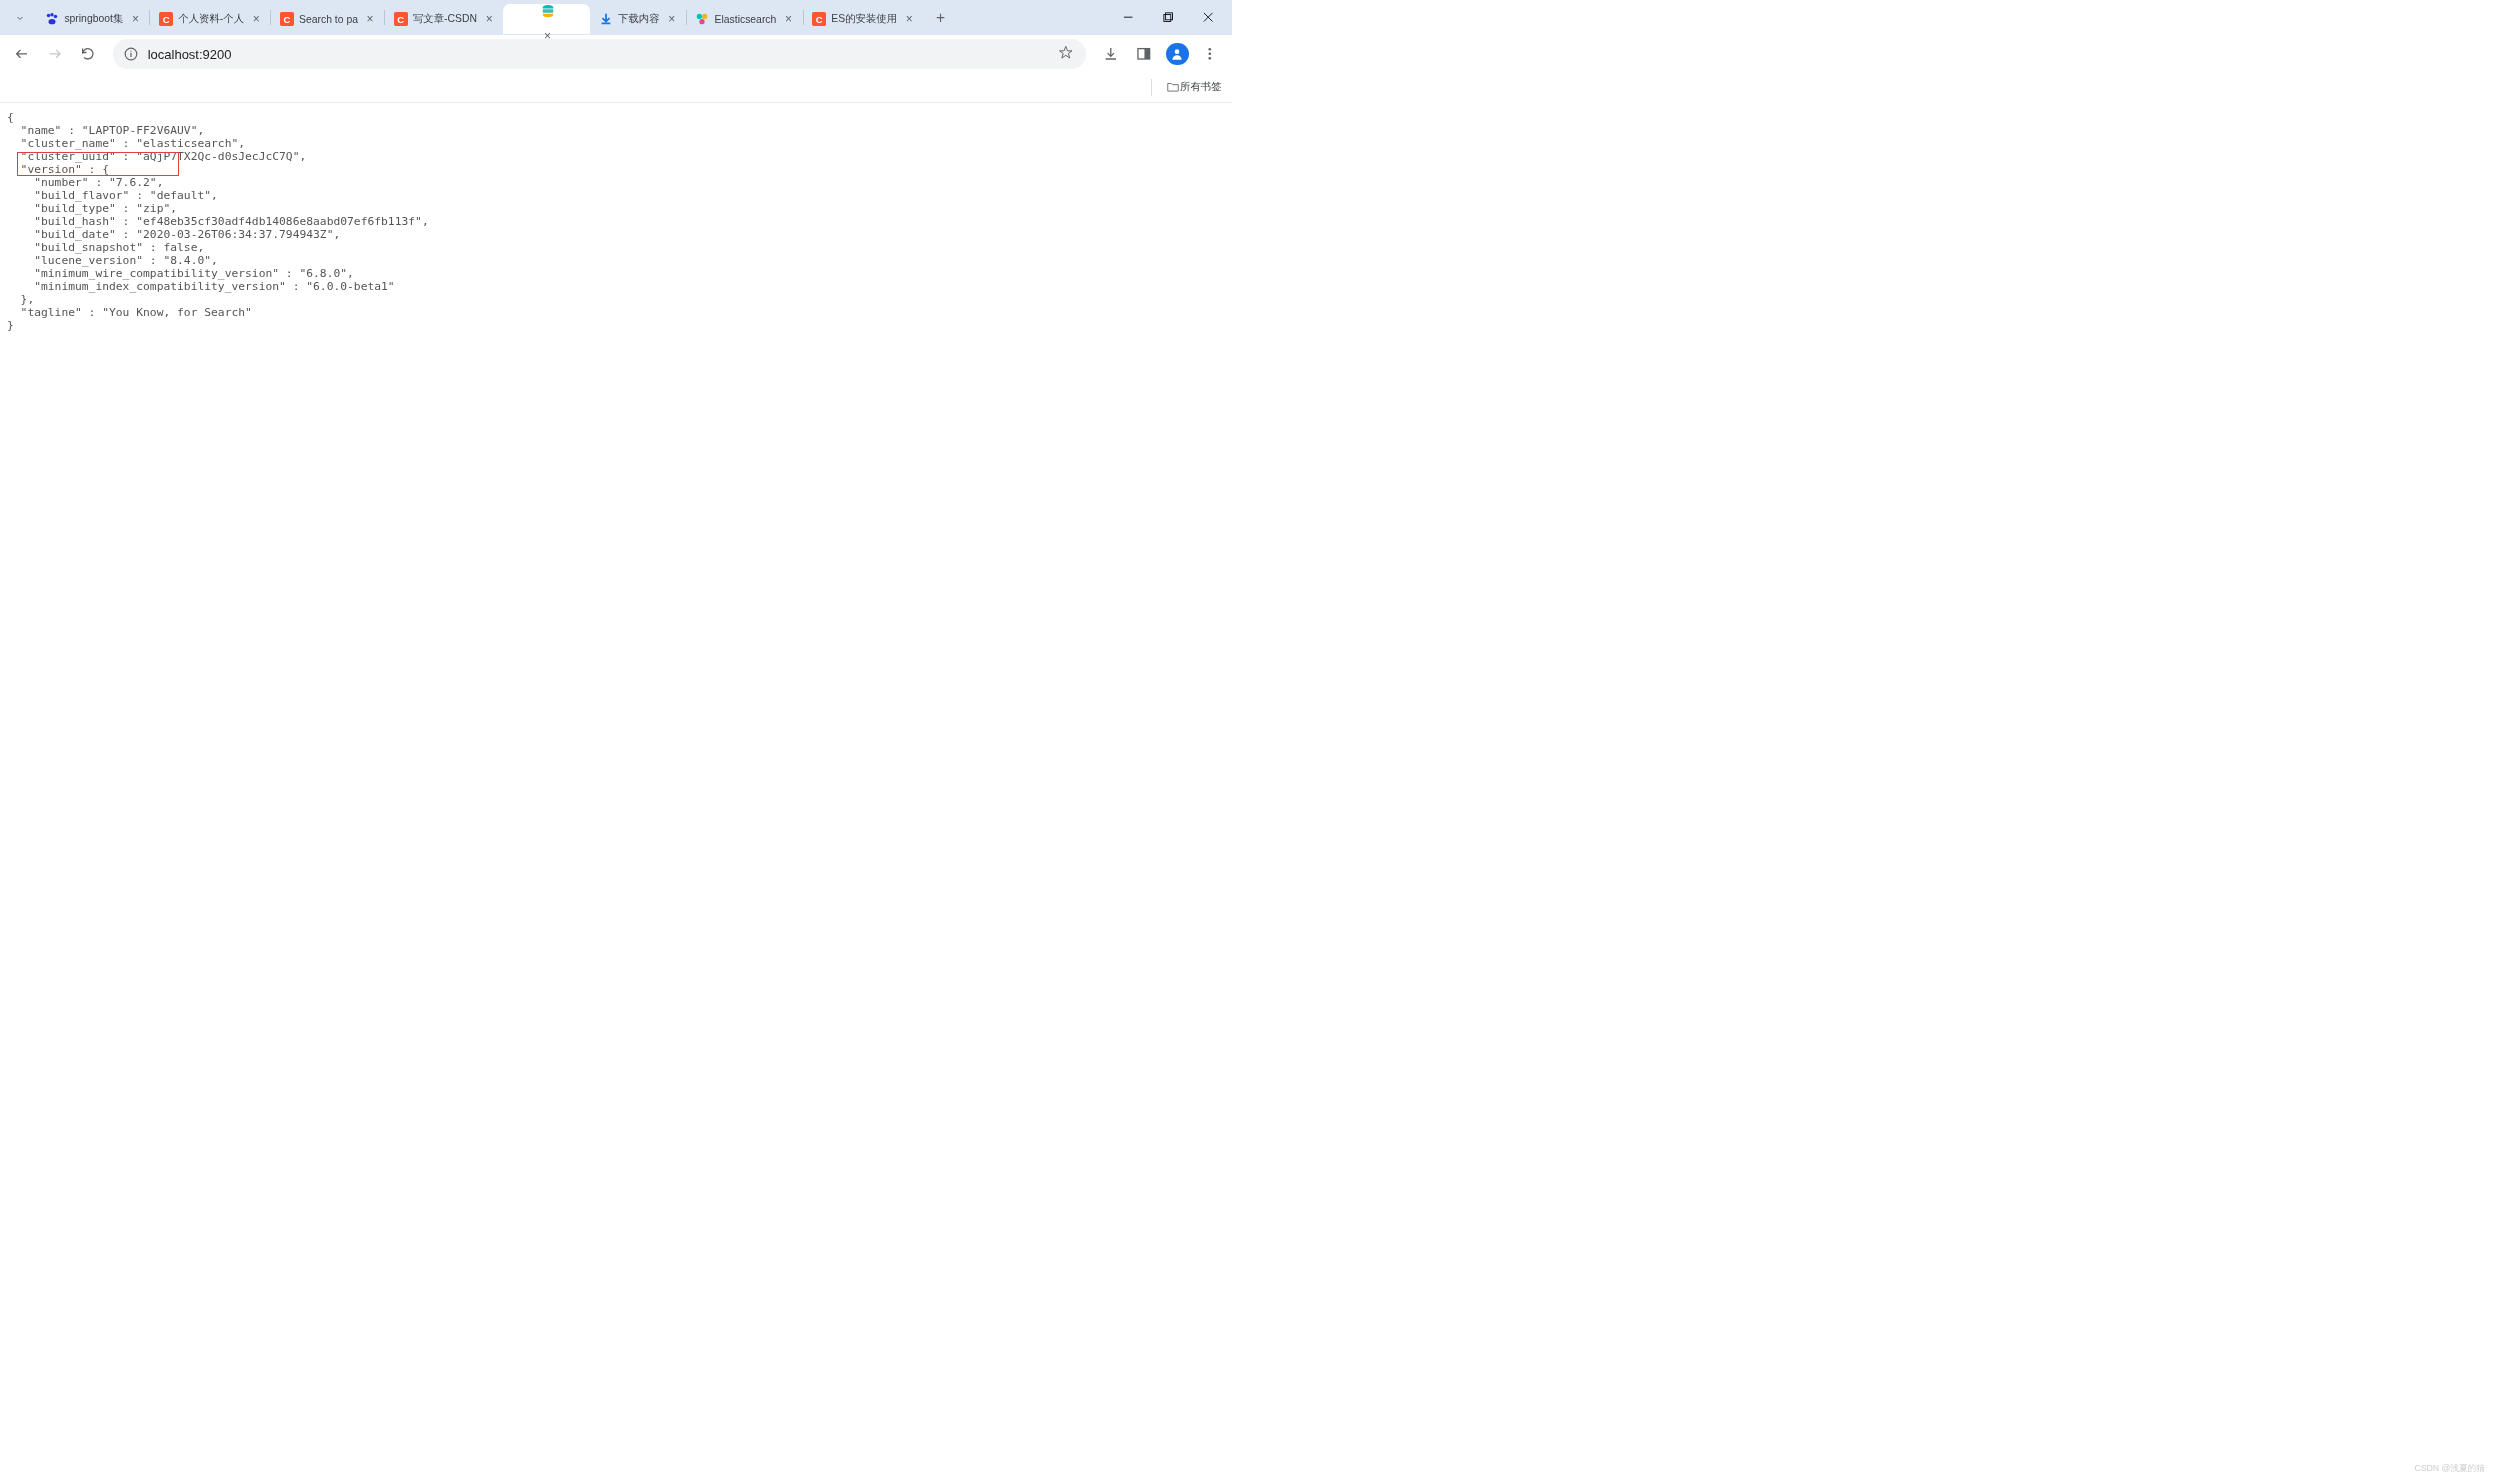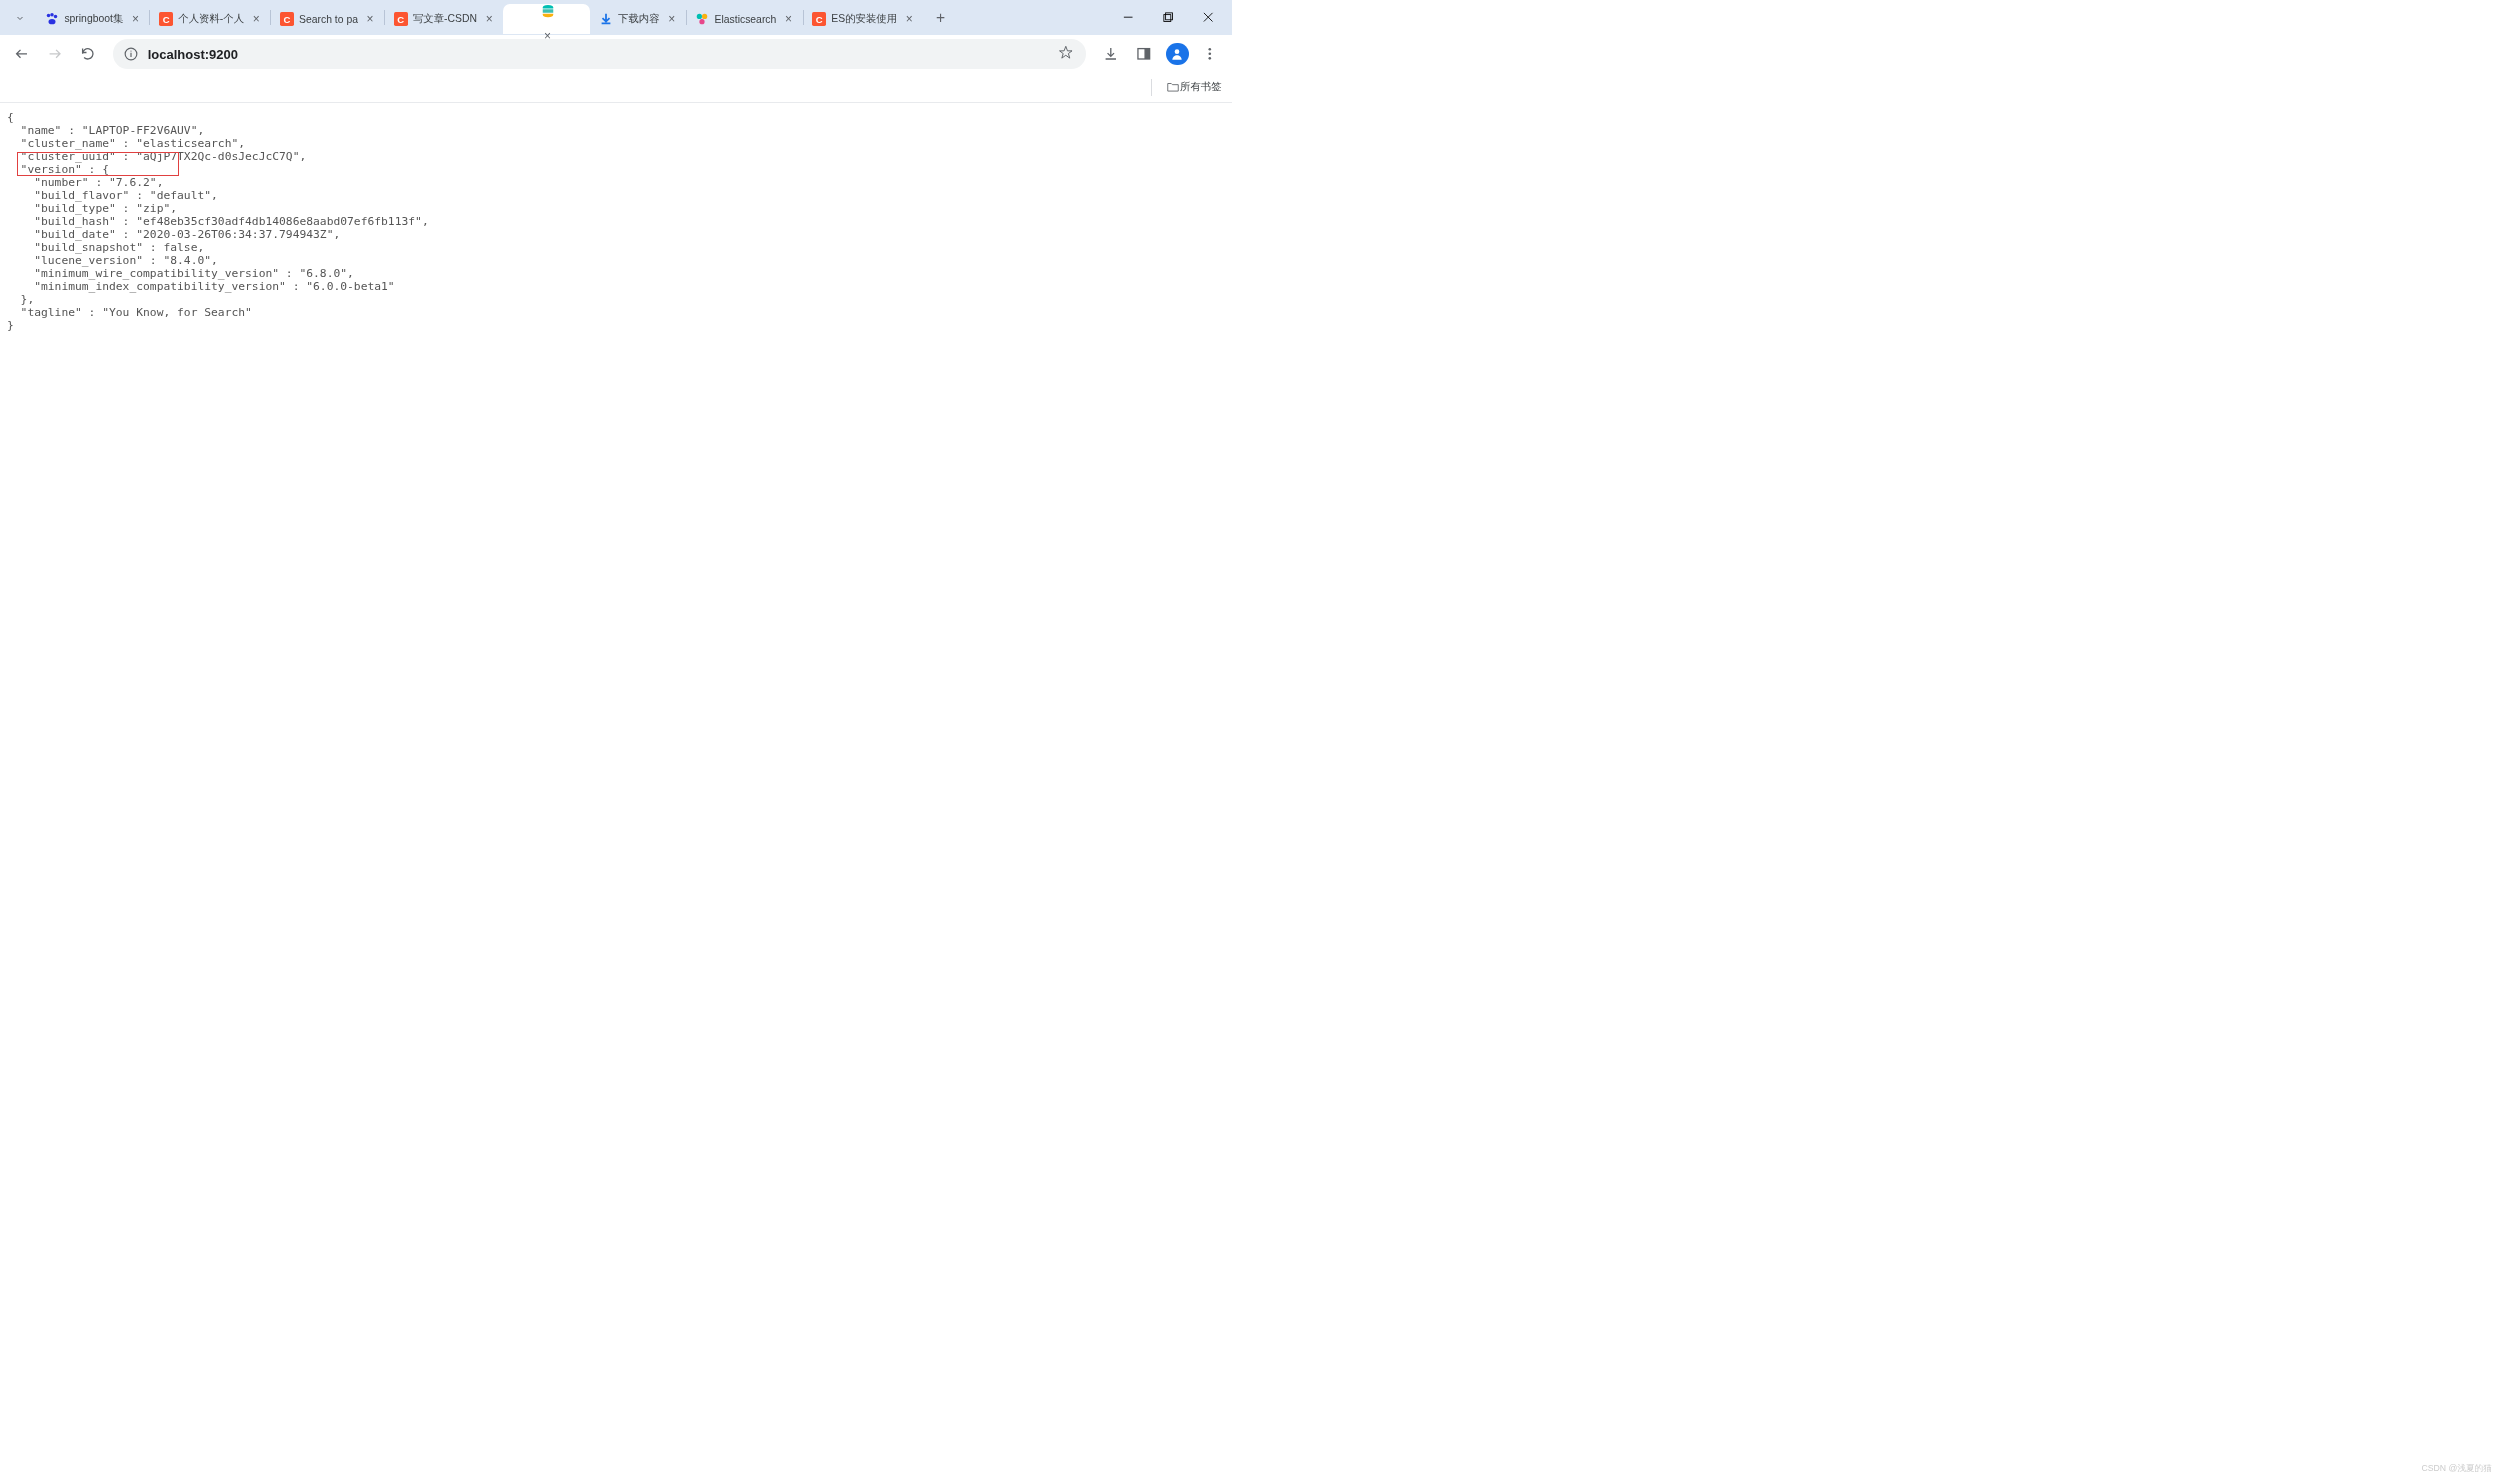--- a/index.html
+++ b/index.html
@@ -12,38 +12,38 @@
 .tab.active { background: #fff; flex-direction: column; }
 .tab-favicon { width: 14px; height: 14px; flex-shrink: 0; display: flex; align-items: center; justify-content: center; font-size: 9.5px; }
 .favicon-c { background: #fc5531; color: #fff; font-weight: bold; border-radius: 1.7px; width: 14px; height: 14px; display: flex; align-items: center; justify-content: center; font-size: 9.5px; }
 .tab-title { font-size: 10.4px; white-space: nowrap; overflow: hidden; color: #3c4043; flex: 1; }
 .tab-close { width: 14px; height: 14px; display: flex; align-items: center; justify-content: center; cursor: pointer; font-size: 12px; color: #5f6368; }
 .tab-sep { width: 0.9px; height: 15.6px; background: #b8c4d6; }
 .new-tab-btn { width: 24px; height: 24px; display: flex; align-items: center; justify-content: center; cursor: pointer; font-size: 15.6px; color: #5f6368; margin-left: 5.2px; }
 .window-controls { margin-left: auto; display: flex; }
 .win-btn { width: 40px; height: 35px; display: flex; align-items: center; justify-content: center; cursor: pointer; }
 
-.toolbar { display: flex; align-items: center; height: 38px; padding: 0 7px; background: #fff; gap: 3.5px; font-weight: bold; }
+.toolbar { display: flex; align-items: center; height: 38px; padding: 0 7px; background: #fff; gap: 3.5px; }
 .nav-btn { width: 29.5px; height: 29.5px; display: flex; align-items: center; justify-content: center; cursor: pointer; border-radius: 50%; }
 .nav-btn.disabled svg { opacity: 0.35; }
 .addr-bar { flex: 1; display: flex; align-items: center; height: 29.5px; background: #f1f3f4; border-radius: 14.8px; padding: 0 10.4px; gap: 8.7px; margin: 0 7px; }
 .addr-info-icon { width: 15.6px; height: 15.6px; display: flex; align-items: center; justify-content: center; }
 .addr-text { font-size: 13px; color: #202124; flex: 1; }
 .addr-star { width: 17.4px; height: 17.4px; cursor: pointer; }
 .toolbar-icon { width: 29.5px; height: 29.5px; display: flex; align-items: center; justify-content: center; cursor: pointer; border-radius: 50%; }
 .profile-icon { width: 22.6px; height: 22.6px; border-radius: 50%; background: #1a73e8; display: flex; align-items: center; justify-content: center; }
 
 .bookmarks-bar { display: flex; align-items: center; height: 29.5px; padding: 0 10.4px; border-bottom: 0.9px solid #e8eaed; background: #fff; justify-content: flex-end; }
 .bm-sep { width: 0.9px; height: 17.4px; background: #dadce0; margin-right: 14px; }
 .bm-item { display: flex; align-items: center; gap: 0; font-size: 10.4px; color: #3c4043; cursor: pointer; }
 
 .content { padding: 8.7px 7px; font-family: "SimSun", "NSimSun", monospace; font-size: 11.3px; line-height: 1.15; color: #555; position: relative; }
 .content pre { white-space: pre; font-family: inherit; }
 .highlight-box { position: absolute; border: 1.3px solid #e04040; left: 16.5px; top: 49px; width: 162px; height: 24px; pointer-events: none; }
-.watermark { position: fixed; bottom: 3.5px; right: 7px; font-size: 8.7px; color: #ccc; font-family: sans-serif; }
+.watermark { position: fixed; bottom: 3.5px; right: 14px; font-size: 8.7px; color: #ccc; font-family: sans-serif; }
 </style>
 </head>
 <body>
 
 <div class="browser-chrome">
   <div class="tab-strip">
     <div class="tab-menu-btn">
       <svg width="12" height="12" viewBox="0 0 24 24">
           <path d="M7 10l5 5 5-5" stroke="#5f6368" stroke-width="2" fill="none"></path>
         </svg>

